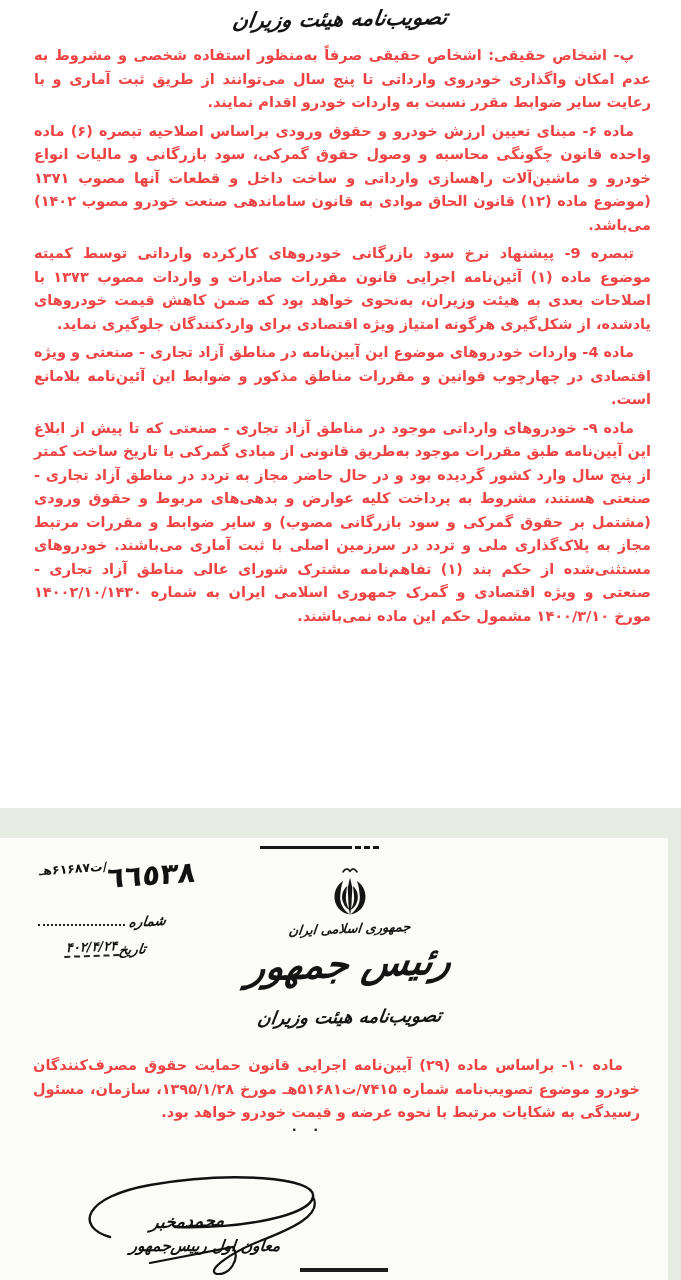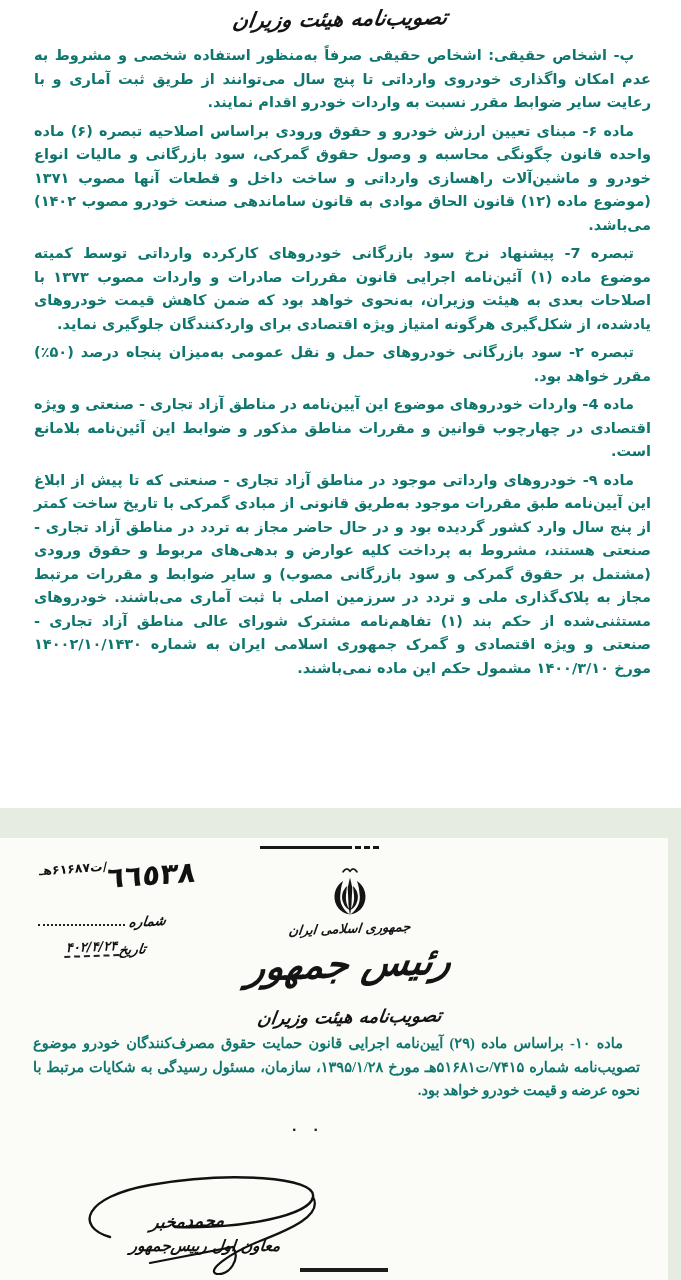--- a/index.html
+++ b/index.html
@@ -14,21 +14,21 @@
 
   
   .title1{
     margin:7px 0 0;text-align:center;font-weight:bold;font-style:italic;
     font-size:21px;color:#141414;letter-spacing:-0.5px;
   }
   .title1 > span{display:inline-block;transform:skewX(-9deg) rotate(-1deg);}
   .body1{position:absolute;top:44px;right:30px;left:34px;}
   .para{
     direction:rtl;text-align:justify;text-align-last:right;
-    font-weight:bold;font-size:14.5px;line-height:23.5px;color:#0f766e;
+    font-weight:bold;font-size:14.5px;line-height:23.5px;color:#ef4444;
     text-indent:17px;margin:0 0 5px;
   }
 
   
   .top-rule{position:absolute;top:8px;left:260px;width:92px;border-top:3px solid #161616;}
   .top-rule::after{
     content:"";position:absolute;top:-3px;left:95px;width:24px;
     border-top:3px dashed #161616;
   }
   .ref{
@@ -59,21 +59,21 @@
     display:inline-block;transform:rotate(-2deg);direction:ltr;
   }
   .emblem{position:absolute;top:28px;left:327px;width:46px;height:54px;}
   .center-cal{position:absolute;text-align:center;color:#141414;font-weight:bold;font-style:italic;}
   .country{top:83px;left:275px;width:150px;font-size:13px;}
   .country > span{display:inline-block;transform:skewX(-8deg) rotate(-2deg);}
   .president{top:104px;left:235px;width:230px;font-size:38px;letter-spacing:-1px;}
   .president > span{display:inline-block;transform:skewX(-10deg) rotate(-2deg);}
   .subtitle2{top:168px;left:230px;width:240px;font-size:18px;}
   .subtitle2 > span{display:inline-block;transform:skewX(-9deg) rotate(-1deg);}
-  .body2{position:absolute;top:194px;right:28px;left:33px;font-family:Liberation Serif, serif;}
+  .body2{position:absolute;top:216px;right:28px;left:33px;}
   .sep-dots{
     position:absolute;top:284px;left:288px;width:40px;text-align:center;
     font-size:13px;font-weight:bold;color:#222;letter-spacing:6px;
   }
   .signature{position:absolute;top:337px;left:55px;width:310px;height:100px;}
   .sig-svg{position:absolute;top:0;left:0;}
   .sig-name{
     position:absolute;top:36px;left:96px;color:#111;
     font-weight:bold;font-style:italic;font-size:17px;letter-spacing:1px;
     transform:skewX(-12deg) rotate(-2deg);white-space:nowrap;
@@ -88,22 +88,21 @@
 </head>
 <body>
 
 <div>
 
   <section class="page page1">
     <h1 class="title1"><span>تصویب‌نامه هیئت وزیران</span></h1>
     <div class="body1">
       <p class="para">پ- اشخاص حقیقی: اشخاص حقیقی صرفاً به‌منظور استفاده شخصی و مشروط به عدم امکان واگذاری خودروی وارداتی تا پنج سال می‌توانند از طریق ثبت آماری و با رعایت سایر ضوابط مقرر نسبت به واردات خودرو اقدام نمایند.</p>
       <p class="para">ماده ۶- مبنای تعیین ارزش خودرو و حقوق ورودی براساس اصلاحیه تبصره (۶) ماده واحده قانون چگونگی محاسبه و وصول حقوق گمرکی، سود بازرگانی و مالیات انواع خودرو و ماشین‌آلات راهسازی وارداتی و ساخت داخل و قطعات آنها مصوب ۱۳۷۱ (موضوع ماده (۱۲) قانون الحاق موادی به قانون ساماندهی صنعت خودرو مصوب ۱۴۰۲) می‌باشد.</p>
-      <p class="para">تبصره 7- پیشنهاد نرخ سود بازرگانی خودروهای کارکرده وارداتی توسط کمیته موضوع ماده (۱) آئین‌نامه اجرایی قانون مقررات صادرات و واردات مصوب ۱۳۷۳ با اصلاحات بعدی به هیئت وزیران، به‌نحوی خواهد بود که ضمن کاهش قیمت خودروهای یادشده، از شکل‌گیری هرگونه امتیاز ویژه اقتصادی برای واردکنندگان جلوگیری نماید.</p>
-      <p class="para">تبصره ۲- سود بازرگانی خودروهای حمل و نقل عمومی به‌میزان پنجاه درصد (۵۰٪) مقرر خواهد بود.</p>
+      <p class="para">تبصره 9- پیشنهاد نرخ سود بازرگانی خودروهای کارکرده وارداتی توسط کمیته موضوع ماده (۱) آئین‌نامه اجرایی قانون مقررات صادرات و واردات مصوب ۱۳۷۳ با اصلاحات بعدی به هیئت وزیران، به‌نحوی خواهد بود که ضمن کاهش قیمت خودروهای یادشده، از شکل‌گیری هرگونه امتیاز ویژه اقتصادی برای واردکنندگان جلوگیری نماید.</p>
       <p class="para">ماده 4- واردات خودروهای موضوع این آیین‌نامه در مناطق آزاد تجاری - صنعتی و ویژه اقتصادی در چهارچوب قوانین و مقررات مناطق مذکور و ضوابط این آئین‌نامه بلامانع است.</p>
       <p class="para">ماده ۹- خودروهای وارداتی موجود در مناطق آزاد تجاری - صنعتی که تا پیش از ابلاغ این آیین‌نامه طبق مقررات موجود به‌طریق قانونی از مبادی گمرکی با تاریخ ساخت کمتر از پنج سال وارد کشور گردیده بود و در حال حاضر مجاز به تردد در مناطق آزاد تجاری - صنعتی هستند، مشروط به پرداخت کلیه عوارض و بدهی‌های مربوط و حقوق ورودی (مشتمل بر حقوق گمرکی و سود بازرگانی مصوب) و سایر ضوابط و مقررات مرتبط مجاز به پلاک‌گذاری ملی و تردد در سرزمین اصلی با ثبت آماری می‌باشند. خودروهای مستثنی‌شده از حکم بند (۱) تفاهم‌نامه مشترک شورای عالی مناطق آزاد تجاری - صنعتی و ویژه اقتصادی و گمرک جمهوری اسلامی ایران به شماره ۱۴۰۰۲/۱۰/۱۴۳۰ مورخ ۱۴۰۰/۳/۱۰ مشمول حکم این ماده نمی‌باشند.</p>
     </div>
   </section>
 
   <section class="page page2">
 
     <div class="top-rule"></div>
 
     <div class="ref">

